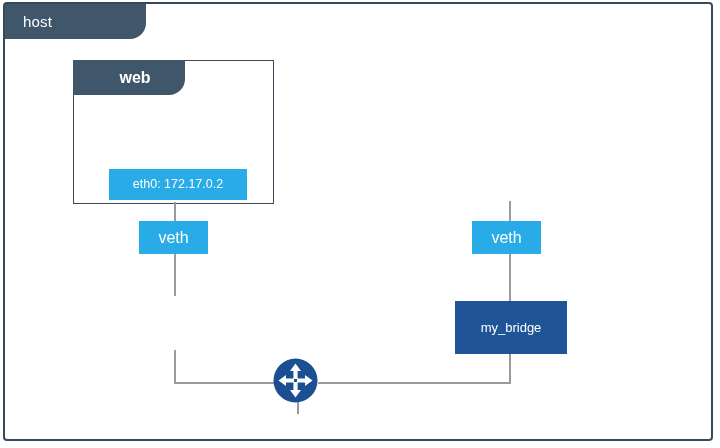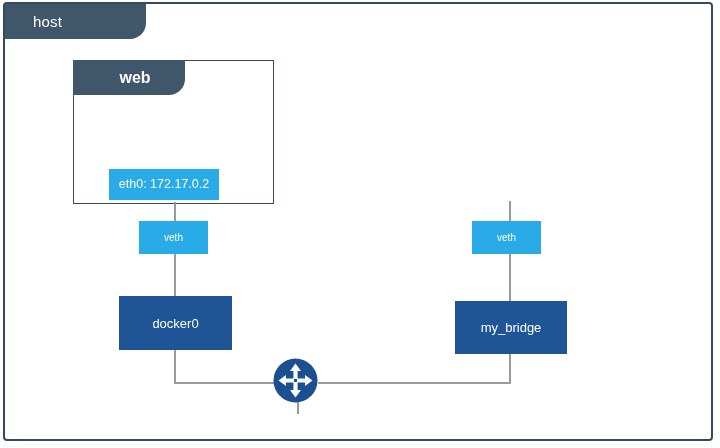--- a/index.html
+++ b/index.html
@@ -34,21 +34,21 @@
     position: absolute;
     left: 0px;
     top: 0px;
     width: 141px;
     height: 35px;
     background: #3f566b;
     border-bottom-right-radius: 16px;
     color: #ffffff;
     font-size: 15px;
     line-height: 35px;
-    padding-left: 28px;
+    padding-left: 18px;
     box-sizing: border-box;
     letter-spacing: 0.2px;
   }
 
   
   .container-box {
     position: absolute;
     box-sizing: border-box;
     border: 1.5px solid #37495a;
     background: #ffffff;
@@ -78,21 +78,21 @@
     font-size: 12.5px;
     line-height: 31px;
     text-align: center;
     white-space: nowrap;
   }
   .veth-chip {
     position: absolute;
     box-sizing: border-box;
     background: #29abe8;
     color: #ffffff;
-    font-size: 10px;
+    font-size: 16px;
     line-height: 33px;
     text-align: center;
   }
 
   
   .bridge-box {
     position: absolute;
     box-sizing: border-box;
     background: #1f5597;
     color: #ffffff;
@@ -128,30 +128,29 @@
 <body>
 
 <div id="canvas">
 
   <div id="host-frame">
 
     <div id="host-tab">host</div>
 
     <div class="container-box" style="left:68px; top:56px; width:201px; height:144px;">
       <div class="container-tab" style="width:112px;">web</div>
-      <div class="iface-chip" style="left:35px; top:108px; width:110px; height:31px;">eth0: 172.17.0.2</div>
+      <div class="iface-chip" style="left:35px; top:108px; width:138px; height:31px;">eth0: 172.17.0.2</div>
     </div>
 
     <div class="line-v" style="left:169px; top:198px; height:22px;"></div>
 
     <div class="veth-chip" style="left:134px; top:217px; width:69px; height:33px;">veth</div>
 
     <div class="line-v" style="left:169px; top:250px; height:42px;"></div>
 
-    <div class="bridge-box" style="left:114px; top:292px; width:113px; height:54px;">docker0</div>
 
     <div class="line-v" style="left:169px; top:346px; height:34px;"></div>
     <div class="line-h" style="left:169px; top:378px; width:108px;"></div>
 
 
     <div class="line-v" style="left:504px; top:197px; height:23px;"></div>
 
     <div class="veth-chip" style="left:467px; top:217px; width:69px; height:33px;">veth</div>
 
     <div class="line-v" style="left:504px; top:250px; height:47px;"></div>

